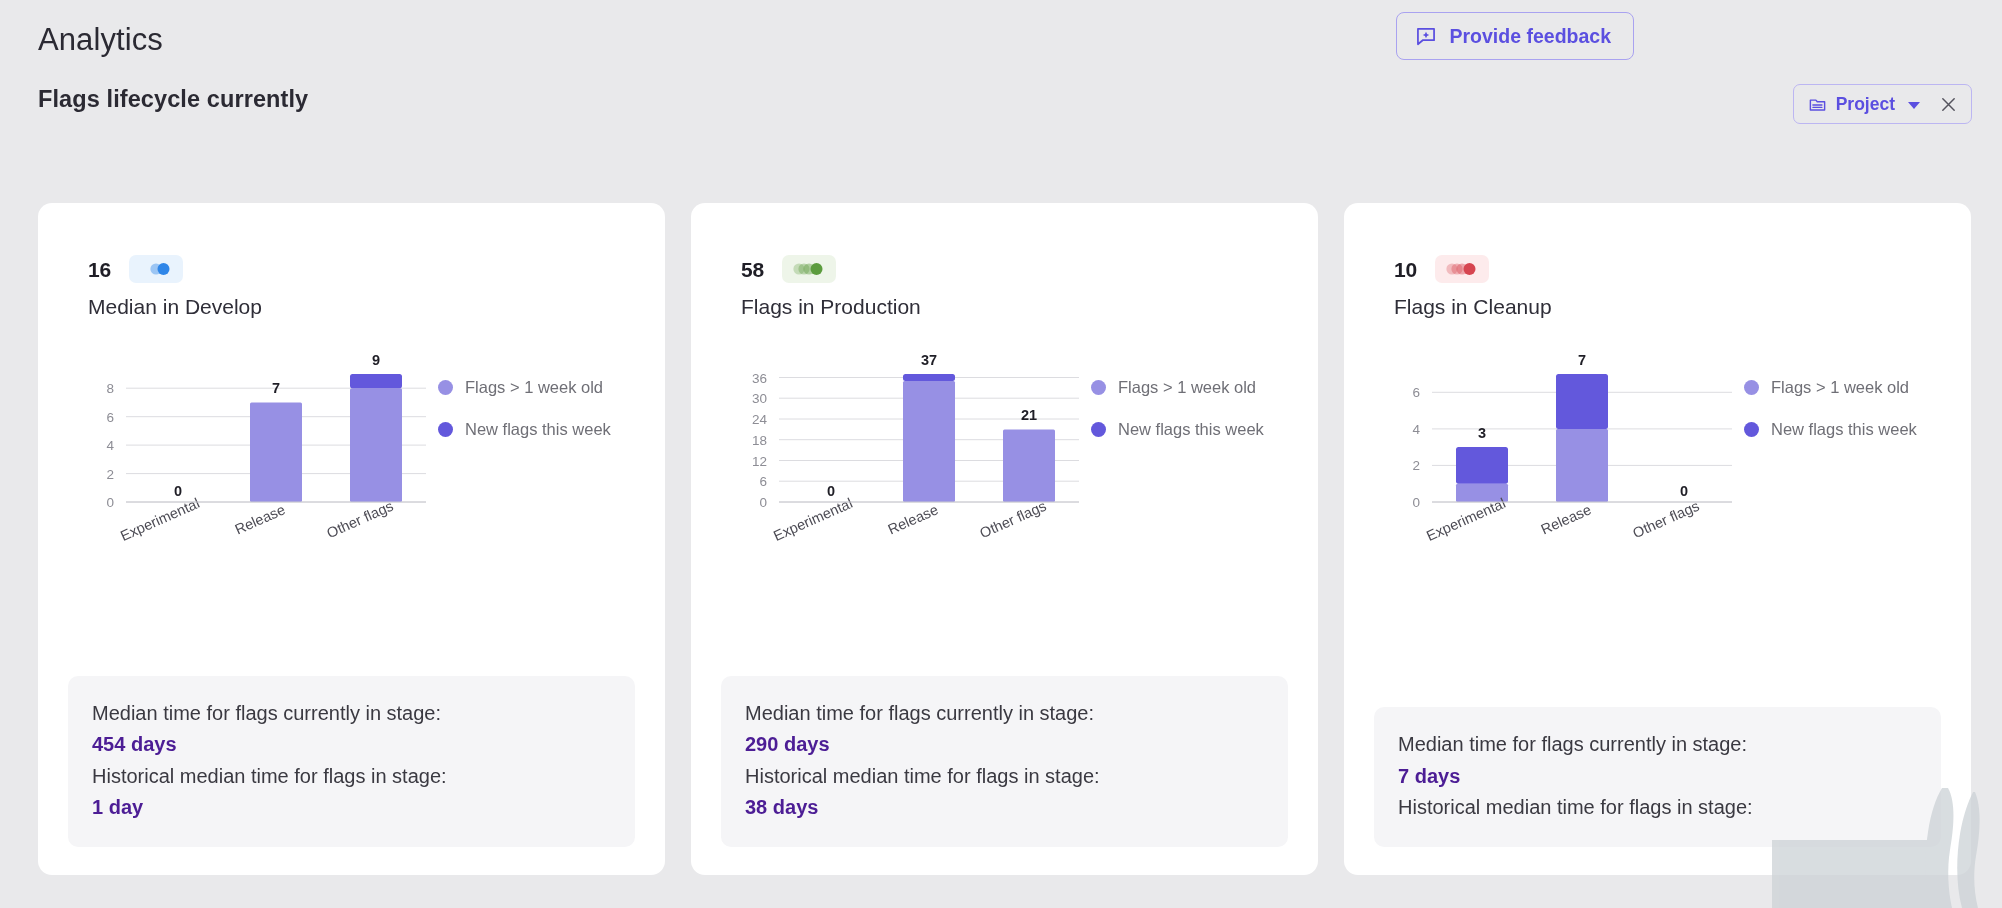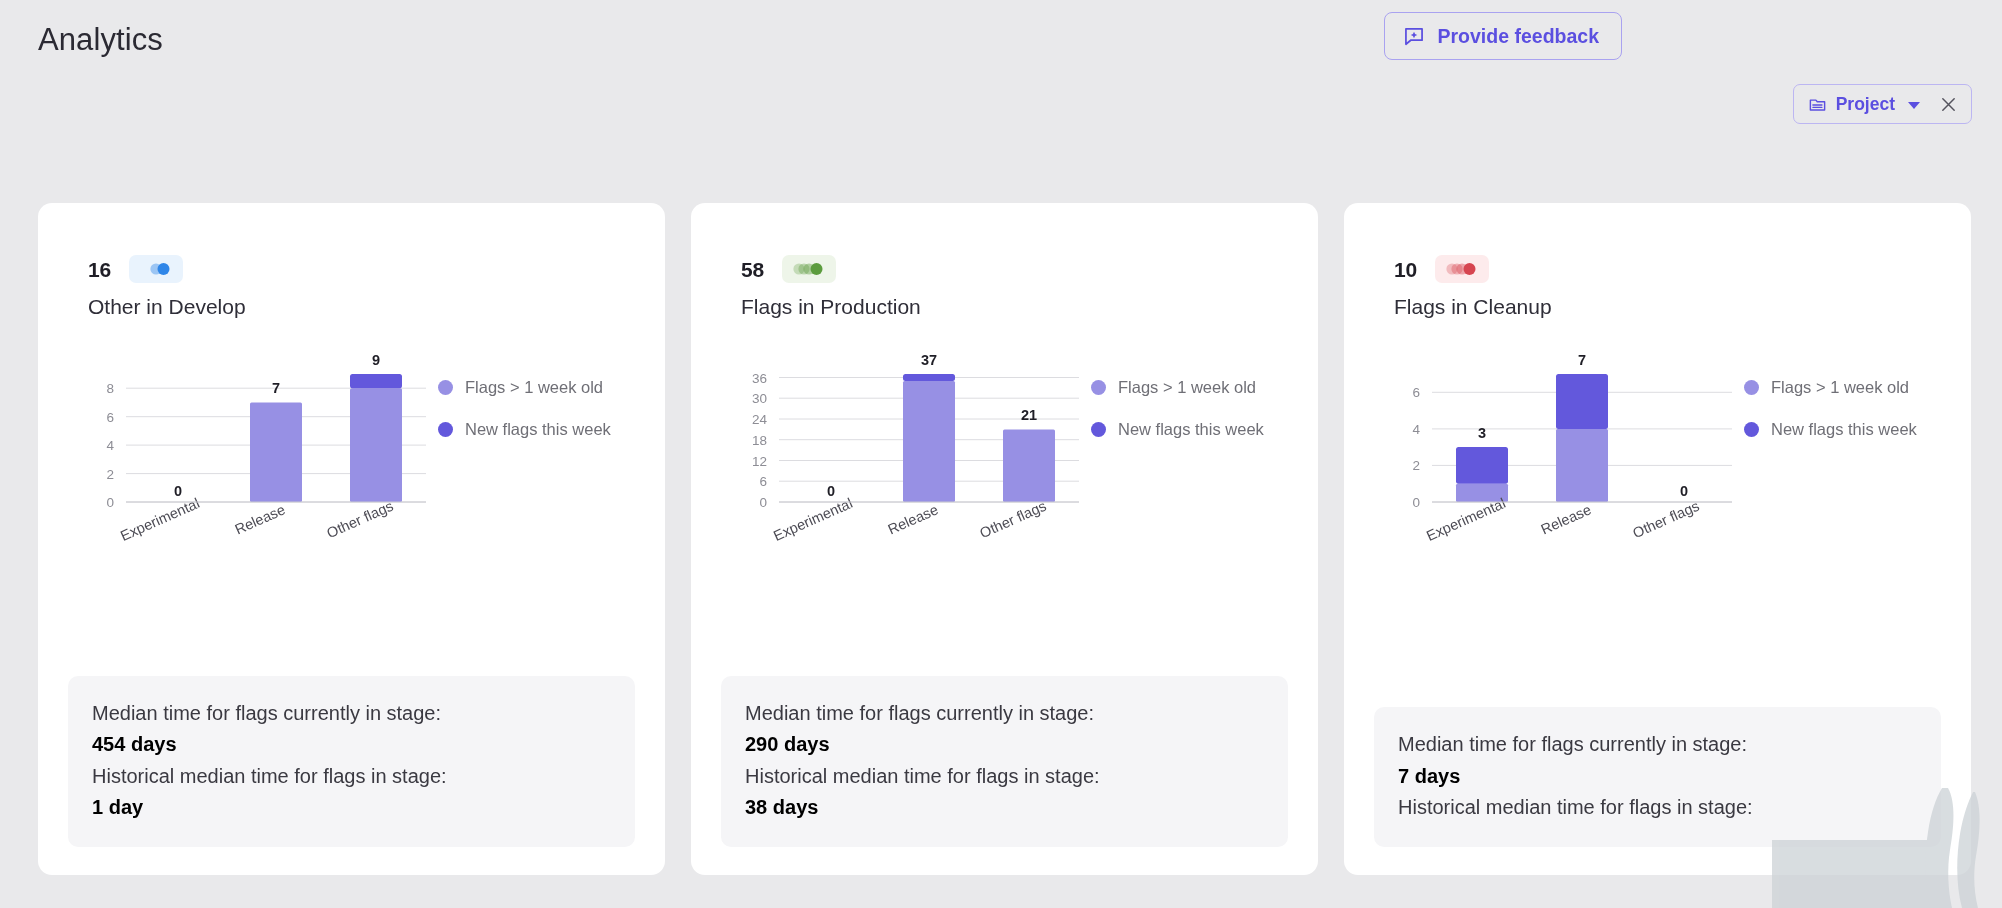--- a/index.html
+++ b/index.html
@@ -39,21 +39,21 @@
     position: absolute;
     left: 38px;
     top: 22px;
     font-size: 31px;
     font-weight: 400;
     color: #2b2a33;
     letter-spacing: .1px;
   }
   .feedback-btn {
     position: absolute;
-    right: 30px;
+    right: 18px;
     top: 12px;
     height: 48px;
     padding: 0 22px 0 18px;
     display: flex;
     align-items: center;
     gap: 13px;
     border: 1.4px solid #a9a2f0;
     border-radius: 8px;
     background: transparent;
     color: #5b4fe0;
@@ -212,41 +212,42 @@
     padding: 22px 24px 24px 24px;
   }
   .stats-line {
     font-size: 20px;
     color: #3a3941;
     line-height: 1.56;
     white-space: nowrap;
   }
   .stats-line.strong {
     font-weight: 700;
-    color: #000000;
+    color: #4c1d95;
   }
 </style>
 </head>
 <body>
 
 <div class="page-header">
   <div class="page-title">Analytics</div>
 
   <button class="feedback-btn">
     <span style="display:flex;align-items:center;">
       <svg width="22" height="22" viewBox="0 0 24 24" fill="none" stroke="#5b4fe0" stroke-width="1.9" stroke-linecap="round" stroke-linejoin="round">
         <path d="M3.2 4.2h17.6v12.4H8.4L3.2 21V4.2z"></path>
         <path d="M12 7.3l1.15 2.4 2.4 1.15-2.4 1.15L12 14.4l-1.15-2.4-2.4-1.15 2.4-1.15L12 7.3z" fill="#5b4fe0" stroke="none"></path>
       </svg>
     </span>
     <span class="label">Provide feedback</span>
   </button>
 </div>
 
 <div class="section-head">
+  <div class="section-title">Flags lifecycle currently</div>
 
   <div class="project-chip">
     <span style="display:flex;align-items:center;">
       <svg width="19" height="19" viewBox="0 0 24 24" fill="none" stroke="#5b4fe0" stroke-width="1.8" stroke-linecap="round" stroke-linejoin="round">
         <path d="M3 6.5h7l1.7 2.1H21v10.4H3V6.5z"></path>
         <path d="M6.2 12.6h11.4M6.2 15.6h11.4"></path>
       </svg>
     </span>
     <span class="chip-label">Project</span>
     <span class="chev"></span>
@@ -264,21 +265,21 @@
       <div class="kpi-number">16</div>
       <div class="stage-badge" style="background:#e9f3fd">
           <svg width="34" height="16" viewBox="0 0 34 16">
             <circle cx="17" cy="8" r="5.6" fill="#2f86e8" opacity="0.42"></circle>
             <circle cx="20.4" cy="8" r="5.6" fill="#ffffff" opacity="0"></circle>
             <circle cx="24.5" cy="8" r="6" fill="#2f86e8"></circle>
           </svg>
         </div>
     </div>
 
-    <div class="card-subtitle">Other in Develop</div>
+    <div class="card-subtitle">Median in Develop</div>
 
     <div class="chart-area">
       <svg class="chart-svg" width="575" height="212" viewBox="0 0 575 212" font-family="Liberation Sans, sans-serif">
           <line x1="62" y1="154.0" x2="362" y2="154.0" stroke="#dcdce0" stroke-width="1"></line>
           <text x="50" y="159.0" text-anchor="end" font-size="13.5" fill="#8d8d95">0</text>
           <line x1="62" y1="125.6" x2="362" y2="125.6" stroke="#dcdce0" stroke-width="1"></line>
           <text x="50" y="130.6" text-anchor="end" font-size="13.5" fill="#8d8d95">2</text>
           <line x1="62" y1="97.1" x2="362" y2="97.1" stroke="#dcdce0" stroke-width="1"></line>
           <text x="50" y="102.1" text-anchor="end" font-size="13.5" fill="#8d8d95">4</text>
           <line x1="62" y1="68.7" x2="362" y2="68.7" stroke="#dcdce0" stroke-width="1"></line>

